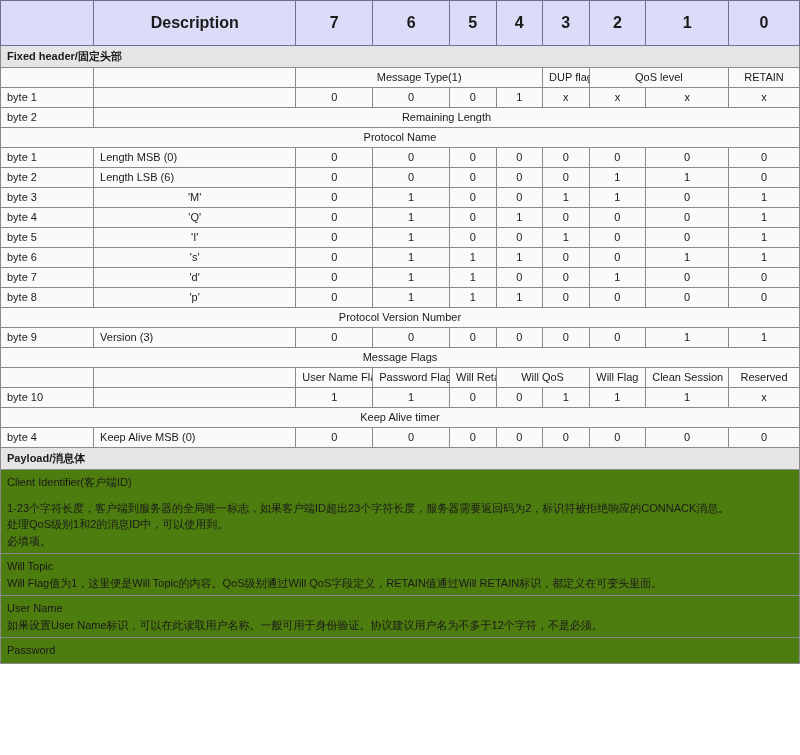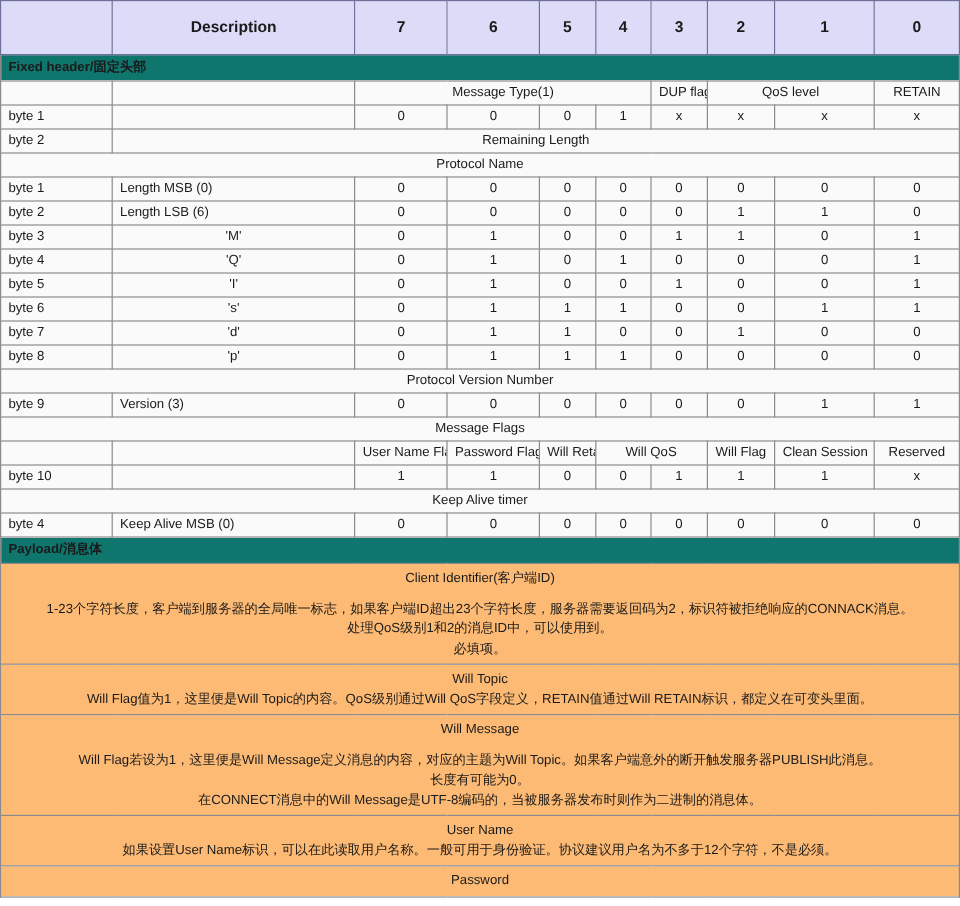--- a/index.html
+++ b/index.html
@@ -31,50 +31,50 @@
     box-sizing: border-box;
     overflow: hidden;
     white-space: nowrap;
   }
   
   tr.hdr td {
     background: #dcdcf8;
     font-weight: bold;
     text-align: center;
     height: 45px;
-    font-size: 13px;
+    font-size: 16px;
     border: 1px solid #6f6f9a;
   }
   tr.hdr td.blank {
     background: #dcdcf8;
   }
   
   tr.section td {
-    background: #0f766e;
+    background: #e5e5e5;
     font-weight: bold;
     text-align: left;
     height: 22px;
     font-size: 11px;
   }
   tr.subsection td {
     background: #fafafa;
     font-weight: normal;
     text-align: center;
     height: 20px;
   }
   td.c { text-align: center; }
   td.bytelabel { text-align: left; background: #fafafa; }
   td.desc { text-align: left; background: #fafafa; }
   td.desc-c { text-align: center; background: #fafafa; }
   td.white { background: #ffffff; }
   td.fieldname { text-align: center; background: #fafafa; }
   
   tr.prose td {
-    background: #fdba74;
-    text-align: center;
+    background: #4d7c0f;
+    text-align: left;
     white-space: normal;
     padding: 4px 6px;
     height: auto;
     line-height: 1.5;
   }
   .p-line { display: block; }
   .p-gap { display: block; height: 9px; }
 </style>
 </head>
 <body>
@@ -300,29 +300,20 @@
         </td>
       </tr>
       <tr class="prose">
         <td colspan="10">
           <span class="p-line">Will Topic</span>
           <span class="p-line">Will Flag值为1，这里便是Will Topic的内容。QoS级别通过Will QoS字段定义，RETAIN值通过Will RETAIN标识，都定义在可变头里面。</span>
         </td>
       </tr>
       <tr class="prose">
         <td colspan="10">
-          <span class="p-line">Will Message</span>
-          <span class="p-gap"></span>
-          <span class="p-line">Will Flag若设为1，这里便是Will Message定义消息的内容，对应的主题为Will Topic。如果客户端意外的断开触发服务器PUBLISH此消息。</span>
-          <span class="p-line">长度有可能为0。</span>
-          <span class="p-line">在CONNECT消息中的Will Message是UTF-8编码的，当被服务器发布时则作为二进制的消息体。</span>
-        </td>
-      </tr>
-      <tr class="prose">
-        <td colspan="10">
           <span class="p-line">User Name</span>
           <span class="p-line">如果设置User Name标识，可以在此读取用户名称。一般可用于身份验证。协议建议用户名为不多于12个字符，不是必须。</span>
         </td>
       </tr>
       <tr class="prose">
         <td colspan="10">
           <span class="p-line">Password</span>
         </td>
       </tr>
     </tbody>

